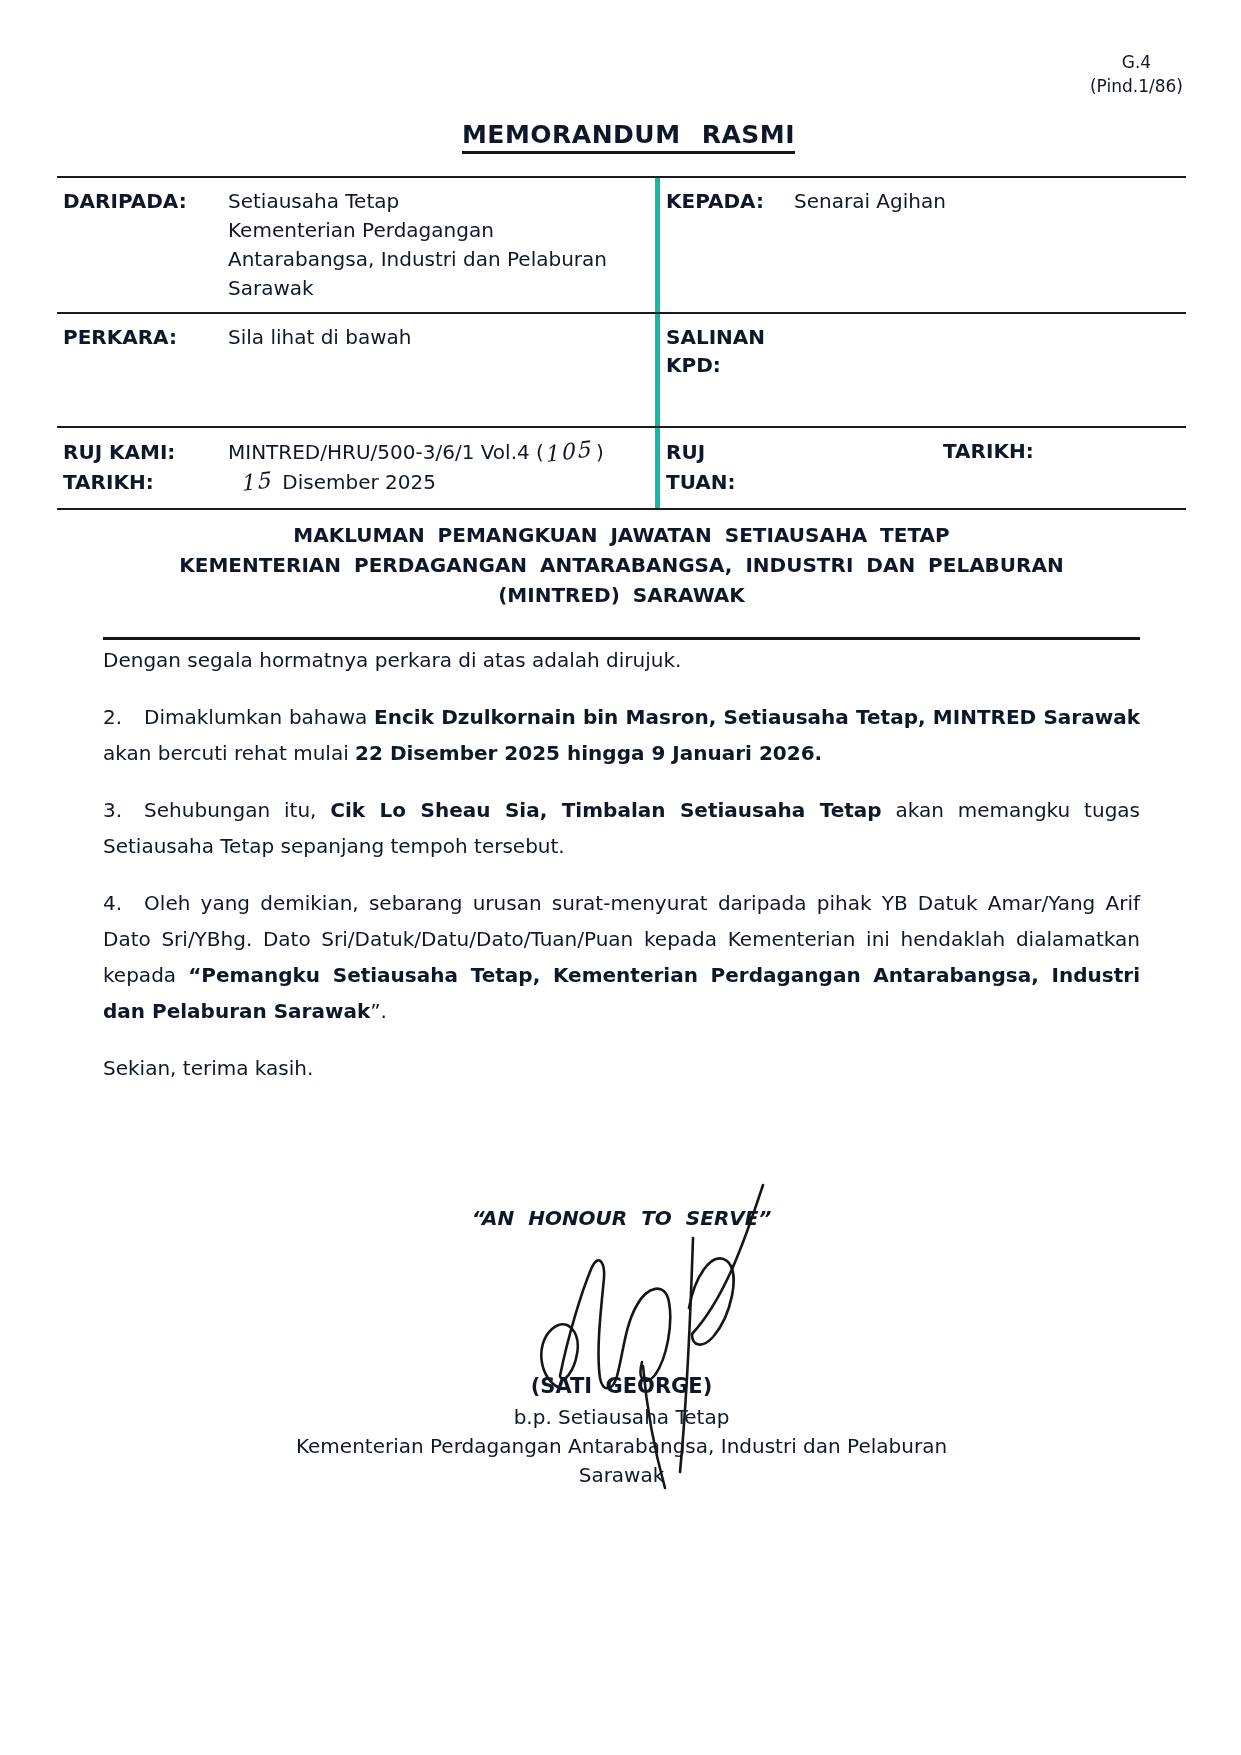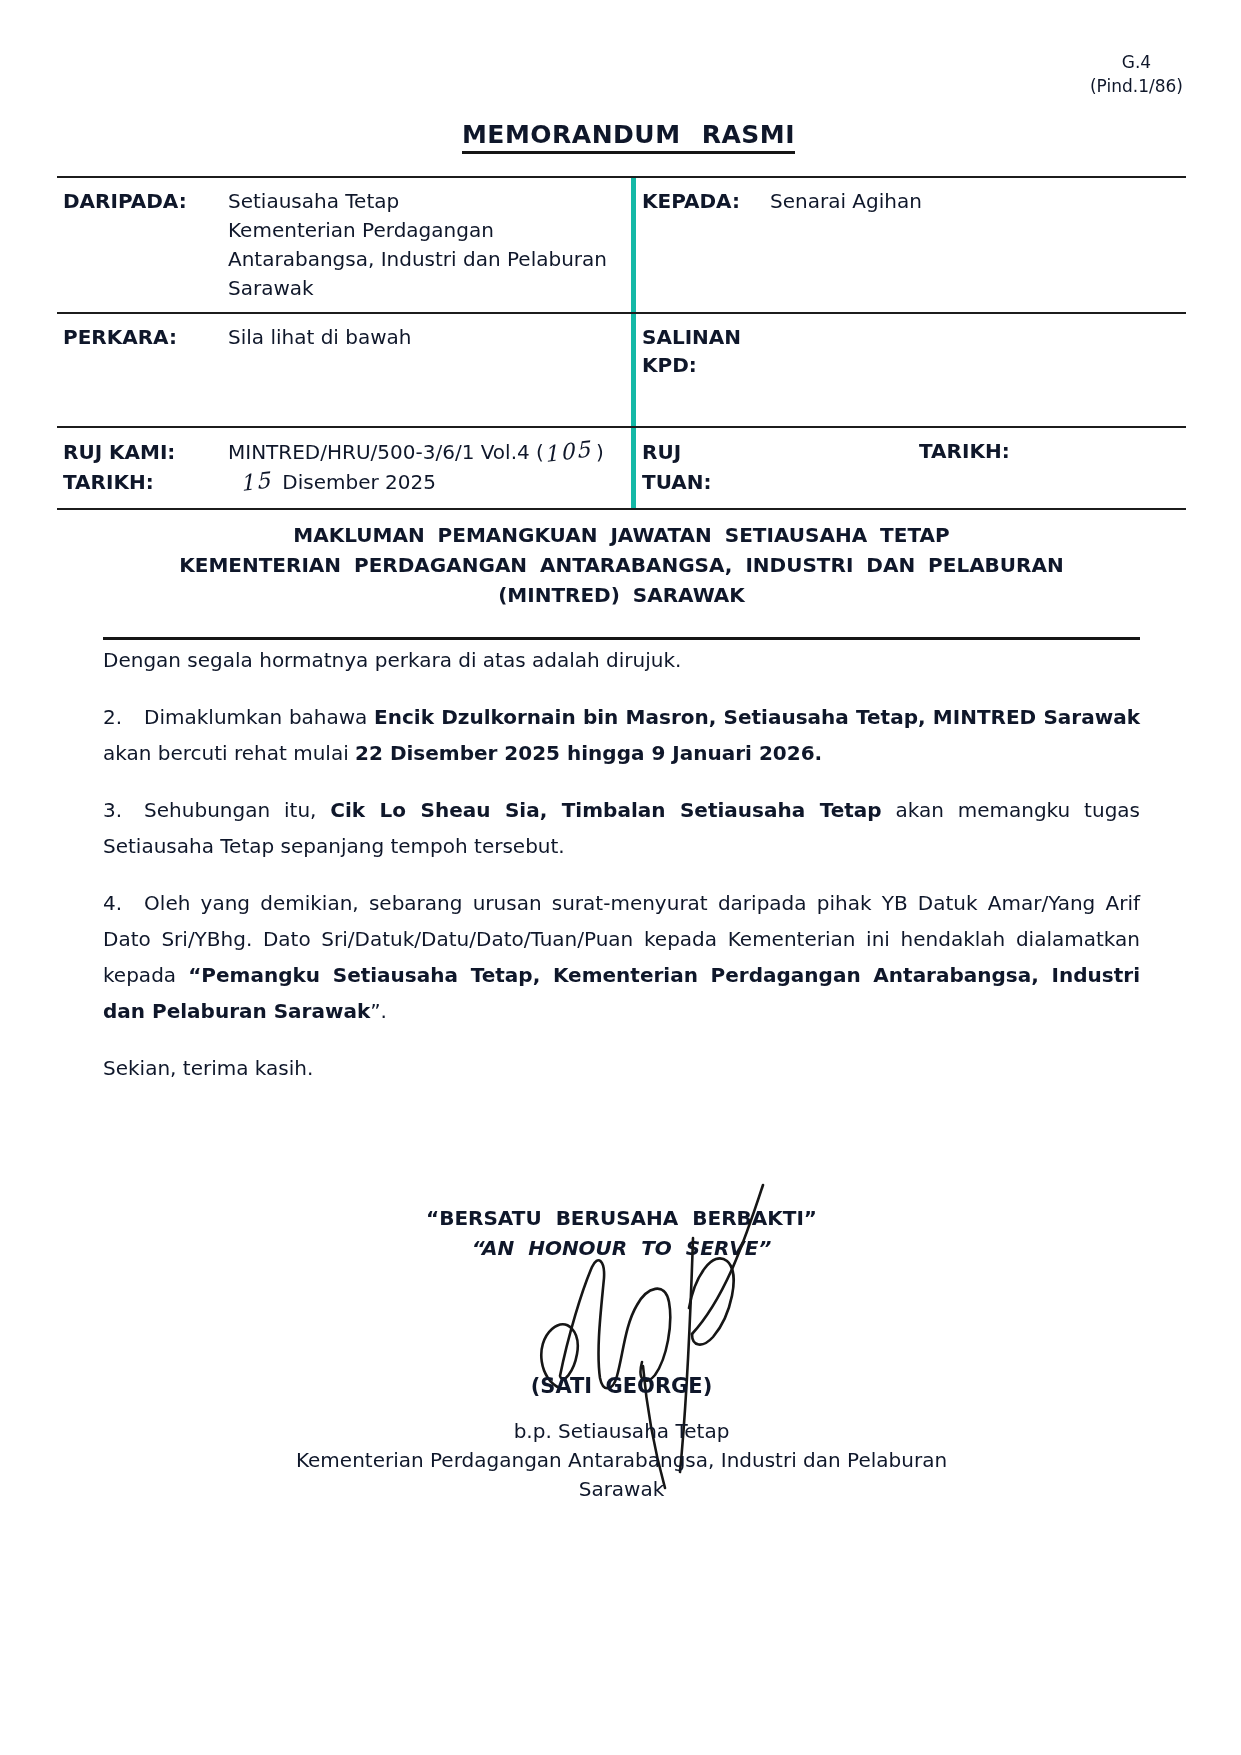--- a/index.html
+++ b/index.html
@@ -16,21 +16,21 @@
   .corner { position:absolute; top:50px; right:58px; text-align:center; font-size:17px; line-height:24px; }
   
   .title { position:absolute; top:120px; left:0; width:100%; text-align:center;padding-left:8px; }
   .title-text {
     display:inline-block; font-size:25px; font-weight:bold; word-spacing:12px; letter-spacing:0.5px;
     border-bottom:3px solid #161616; padding-bottom:2px;
   }
   
   .memo-table { position:absolute; left:57px; top:176px; width:1129px;
     border-top:2px solid #1c1c1c; border-bottom:2px solid #1c1c1c; box-sizing:border-box; }
-  .trow { display:grid; grid-template-columns:574px 555px; }
+  .trow { display:grid; grid-template-columns:574px 555px;gap:24px; }
   .trow + .trow { border-top:2px solid #1c1c1c; }
   .row1 { min-height:103px; }
   .row2 { min-height:112px; }
   .row3 { min-height:80px; }
   .tcell { padding:9px 8px 9px 6px; box-sizing:border-box; font-size:20px; line-height:28px; }
   .tcell-r { border-left:5px solid #14b8a6; position:relative; }
   .labelled { display:flex; }
   .lbl { font-weight:bold; flex:0 0 165px; }
   .lbl-r { font-weight:bold; flex:0 0 128px; }
   .val-lines div { line-height:29px; }
@@ -53,21 +53,21 @@
   .body-text p { margin:0 0 21px 0; text-align:justify; }
   .pnum { margin-right:22px; }
   b { font-weight:bold; }
   
   .motto { position:absolute; left:103px; top:1203px; width:1037px; text-align:center;
     font-weight:bold; font-size:20px; line-height:30px; word-spacing:7px; }
   .motto-en { font-style:italic; }
   
   .signoff { position:absolute; left:103px; top:1372px; width:1037px; text-align:center;
     font-size:20px; line-height:29px; }
-  .sig-name { font-weight:bold; font-size:21px; margin-bottom:16px; word-spacing:6px; }
+  .sig-name { font-weight:bold; font-size:21px; margin-bottom:2px; word-spacing:6px; }
   .signature-svg { position:absolute; left:440px; top:1140px; pointer-events:none; }
 </style>
 </head>
 <body>
 
 <div class="page">
 
   <div class="corner">
     <div>G.4</div>
     <div>(Pind.1/86)</div>
@@ -147,21 +147,20 @@
     <p>
       <span class="pnum">3.</span><span>Sehubungan itu, </span><b>Cik Lo Sheau Sia, Timbalan Setiausaha Tetap</b><span> akan memangku tugas Setiausaha Tetap sepanjang tempoh tersebut.</span>
     </p>
     <p>
       <span class="pnum">4.</span><span>Oleh yang demikian, sebarang urusan surat-menyurat daripada pihak YB Datuk Amar/Yang Arif Dato Sri/YBhg. Dato Sri/Datuk/Datu/Dato/Tuan/Puan kepada Kementerian ini hendaklah dialamatkan kepada </span><b>“Pemangku Setiausaha Tetap, Kementerian Perdagangan Antarabangsa, Industri dan Pelaburan Sarawak</b><span>”.</span>
     </p>
     <p><span>Sekian, terima kasih.</span></p>
   </div>
 
   <div class="motto">
-    <div>“BERSATU BERUSAHA BERBAKTI”</div>
     <div class="motto-en">“AN HONOUR TO SERVE”</div>
   </div>
 
   <svg class="signature-svg" width="330" height="360" viewBox="0 0 330 360">
     <g fill="none" stroke="#161616" stroke-width="2.6" stroke-linecap="round">
       <path d="M120,248 C100,240 94,205 112,189 C127,176 141,192 137,214 C134,231 123,246 120,236
                C128,196 142,150 152,127 C158,114 165,121 164,138 C161,170 156,210 160,238
                C163,253 173,251 177,236 C183,215 185,185 197,165 C207,147 225,141 229,162
                C233,184 227,218 215,235 C206,246 197,241 202,222"></path>
       <path d="M253,98 C251,160 247,260 240,332"></path>

